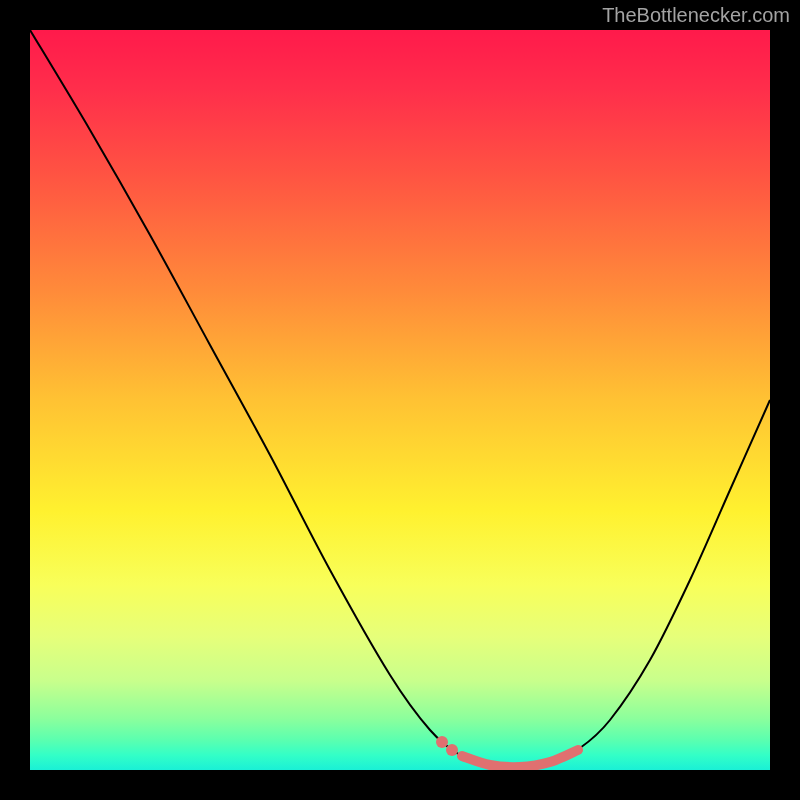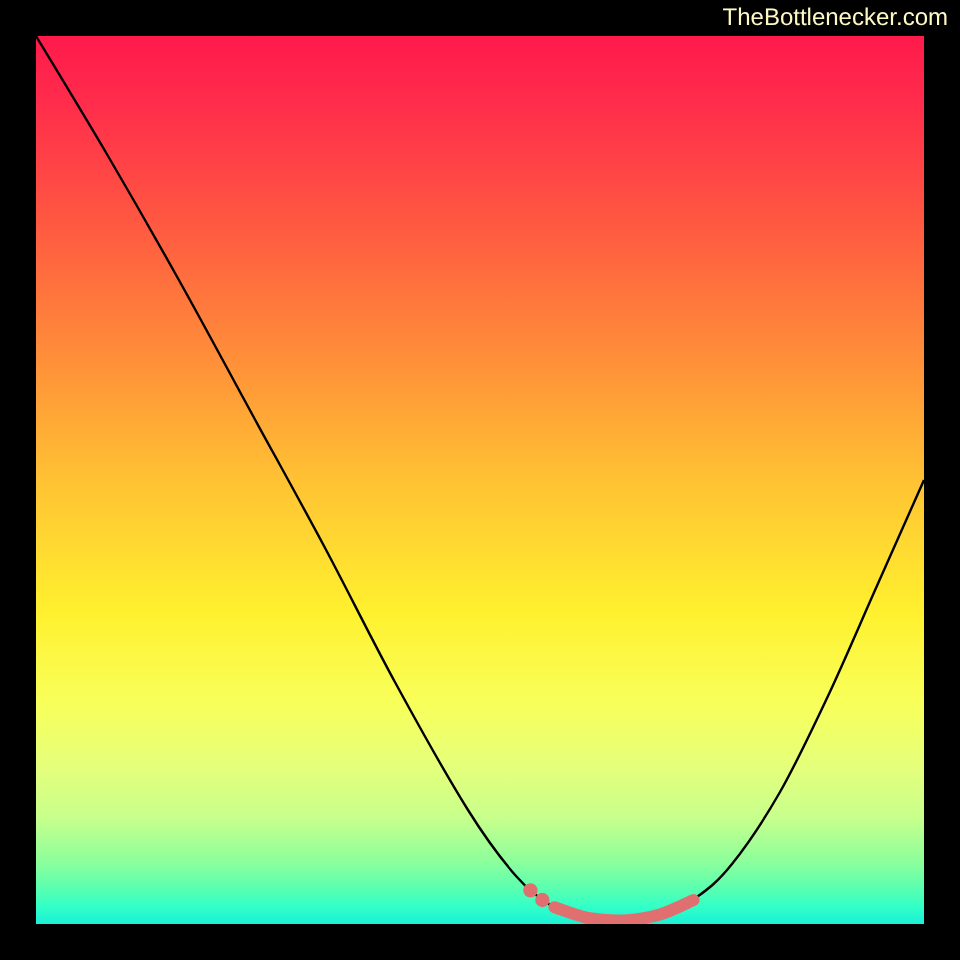--- a/index.html
+++ b/index.html
@@ -8,21 +8,21 @@
     height: 800px;
     background: #000;
     position: relative;
     overflow: hidden;
     font-family: Arial, sans-serif;
   }
   .watermark {
     position: absolute;
     top: 4px;
     right: 10px;
-    color: #fef9c3;
+    color: #a3a3a3;
     font-size: 20px;
     font-weight: 500;
     z-index: 10;
   }
   .chart-area {
     position: absolute;
     top: 30px;
     left: 30px;
     width: 740px;
     height: 740px;

